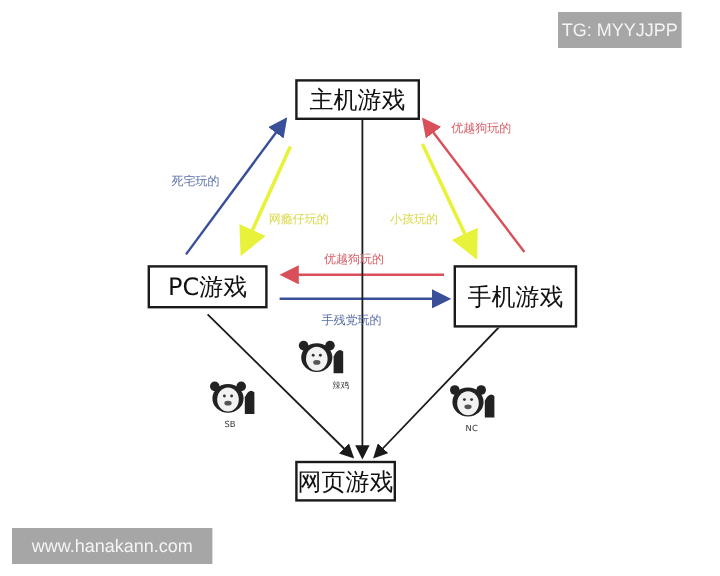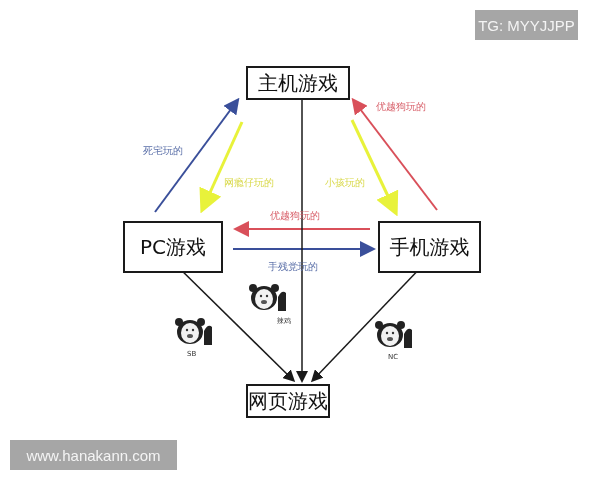--- a/index.html
+++ b/index.html
@@ -45,21 +45,21 @@
   <line x1="302" y1="100" x2="302" y2="380" stroke="#1a1a1a" stroke-width="1.5" marker-end="url(#ah-black)"></line>
 
   <line x1="173" y1="262" x2="293" y2="380" stroke="#1a1a1a" stroke-width="1.5" marker-end="url(#ah-black)"></line>
 
   <line x1="426" y1="262" x2="313" y2="380" stroke="#1a1a1a" stroke-width="1.5" marker-end="url(#ah-black)"></line>
 </svg>
 
 <div class="node" style="left:246px;top:66px;width:104px;height:34px;text-align:center;">
   <span>主机游戏</span>
 </div>
-<div class="node" style="left:123px;top:221px;width:100px;height:52px;">
+<div class="node" style="left:123px;top:221px;width:100px;height:36px;">
   <span>PC游戏</span>
 </div>
 <div class="node" style="left:378px;top:221px;width:103px;height:52px;">
   <span>手机游戏</span>
 </div>
 <div class="node" style="left:246px;top:384px;width:84px;height:34px;">
   <span>网页游戏</span>
 </div>
 
 <span class="lbl" style="left:143px;top:144px;color:#5a6fa8;">死宅玩的</span>
@@ -101,18 +101,18 @@
   <circle cx="5" cy="5" r="4" fill="#222"></circle>
     <circle cx="27" cy="5" r="4" fill="#222"></circle>
   <ellipse cx="16" cy="16" rx="9" ry="10" fill="#f2f2f2"></ellipse>
   <circle cx="13" cy="13" r="1.2" fill="#333"></circle>
     <circle cx="19" cy="13" r="1.2" fill="#333"></circle>
   <ellipse cx="16" cy="19" rx="3" ry="2" fill="#555"></ellipse>
   <path d="M30,28 L30,14 Q34,6 38,10 L38,28 Z" fill="#222"></path>
 </svg>
 <span class="meme-cap" style="left:388px;top:353px;">NC</span>
 
-<div class="wm" style="left:475px;top:10px;width:103px;height:30px;">
+<div class="wm" style="left:465px;top:10px;width:103px;height:30px;">
   <span>TG: MYYJJPP</span>
 </div>
 <div class="wm" style="left:10px;top:440px;width:167px;height:30px;">
   <span>www.hanakann.com</span>
 </div>
 
 </body></html>

